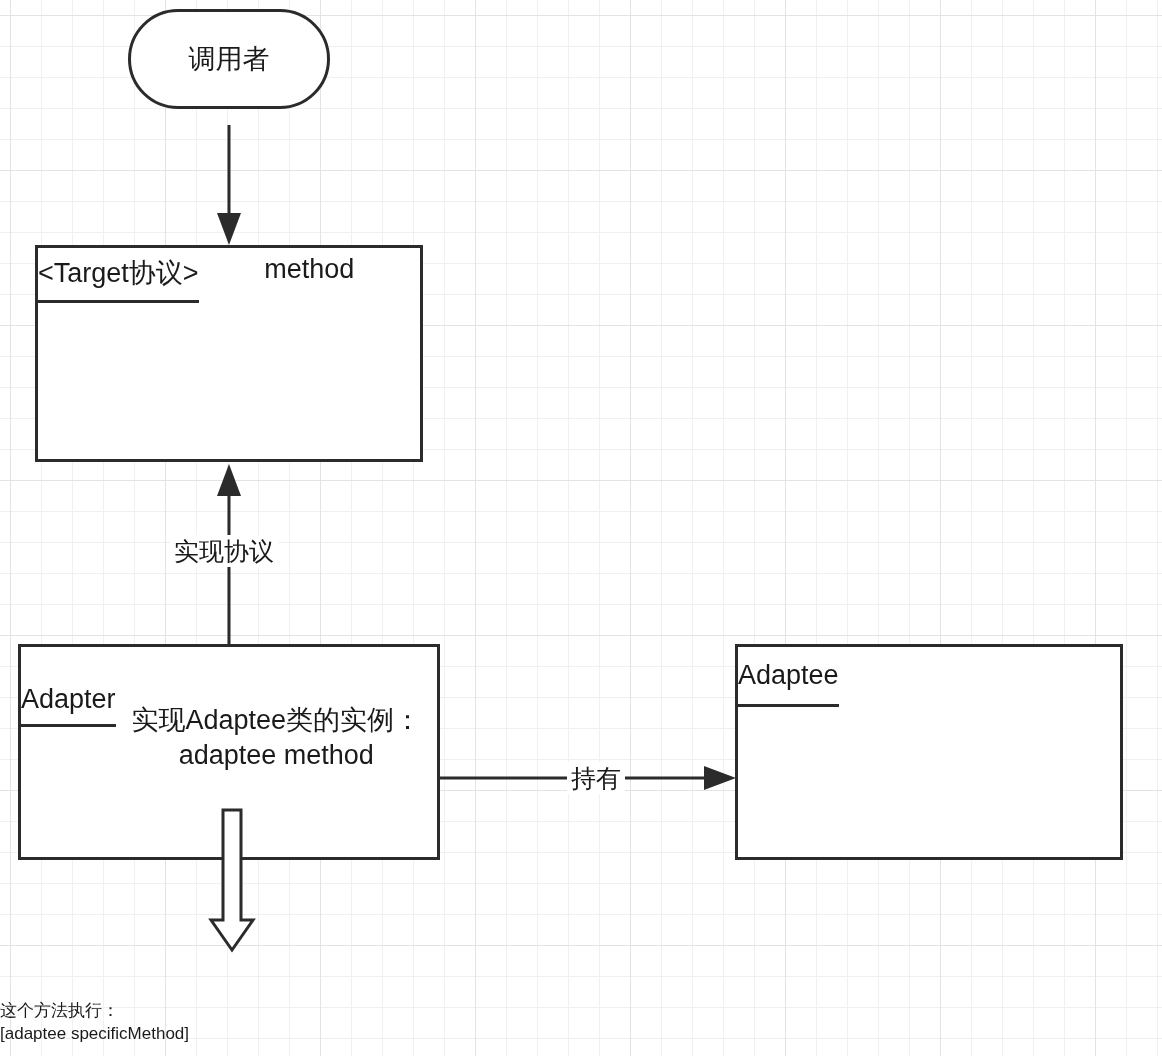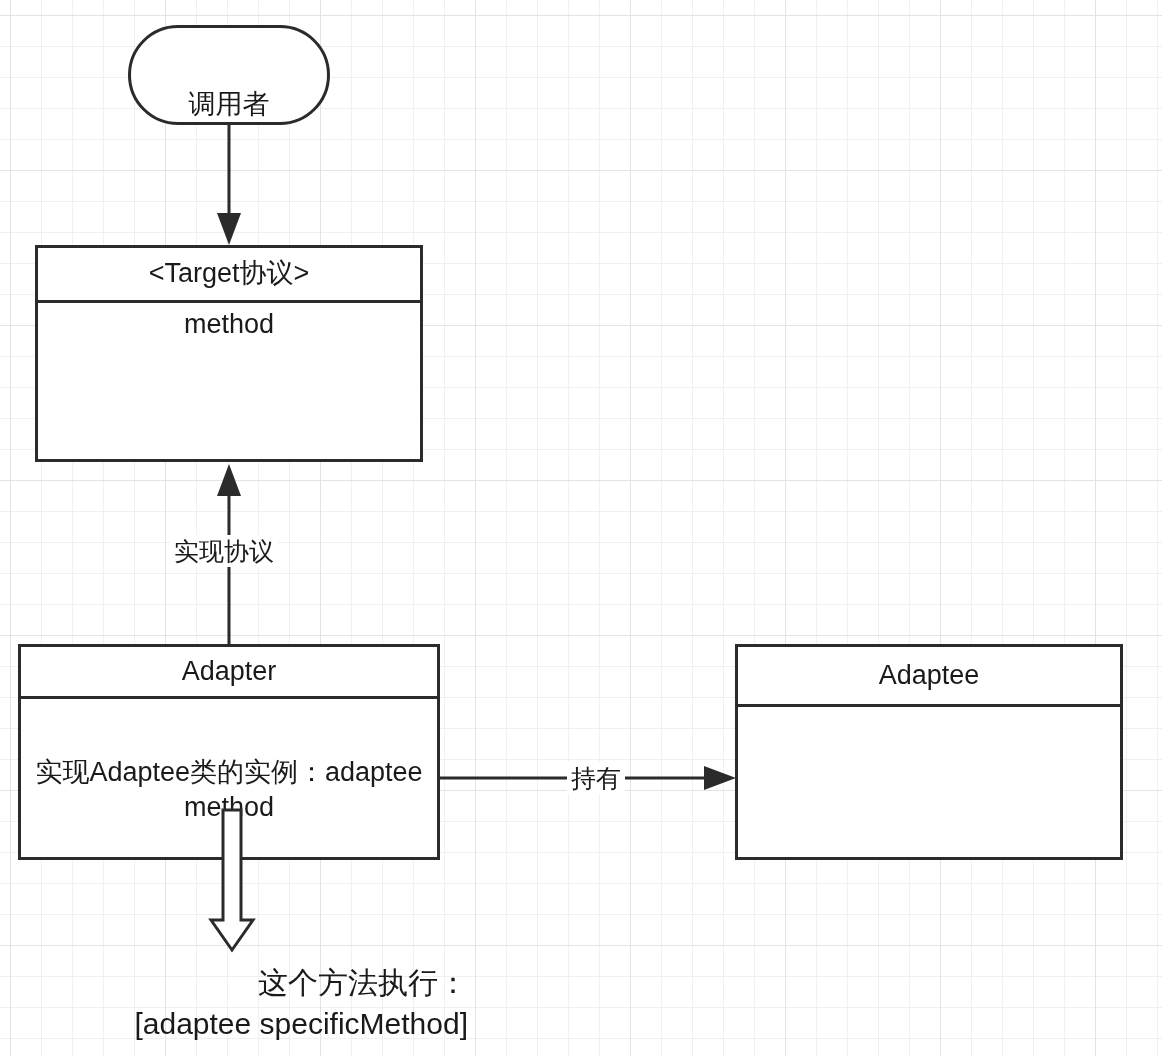--- a/index.html
+++ b/index.html
@@ -38,21 +38,21 @@
   .rounded-node {
     border-radius: 52px;
     display: flex;
     align-items: center;
     justify-content: center;
     font-size: 27px;
   }
 
   .class-box {
     display: flex;
-    flex-direction: column;
+    flex-direction: row;
   }
   .class-header {
     box-sizing: border-box;
     border-bottom: 3px solid #2b2b2b;
     display: flex;
     align-items: center;
     justify-content: center;
     font-size: 27px;
     line-height: 1.1;
   }
@@ -81,33 +81,34 @@
     background: #ffffff;
     font-size: 25px;
     color: #1a1a1a;
     white-space: nowrap;
     padding: 1px 4px;
     line-height: 1.2;
   }
 
   .note-text {
     position: absolute;
-    font-size: 30px;
+    font-size: 17px;
     color: #1a1a1a;
-    text-align: right;
+    text-align: left;
     line-height: 1.35;
     white-space: nowrap;
+    margin-top: 37px;
   }
 </style>
 </head>
 <body>
 
 <div id="canvas">
 
-  <div class="node rounded-node" style="left:128px; top:25px; width:202px; height:100px;align-items:flex-end;">
+  <div class="node rounded-node" style="left:128px; top:9px; width:202px; height:100px;">
     <span>调用者</span>
   </div>
 
   <div class="conn" style="left:211px; top:125px; width:36px; height:122px;">
     <svg width="36" height="122" viewBox="0 0 36 122">
       <line x1="18" y1="0" x2="18" y2="100" stroke="#2b2b2b" stroke-width="3"></line>
       <polygon points="18,120 6,88 30,88" fill="#2b2b2b"></polygon>
     </svg>
   </div>
 
@@ -124,21 +125,21 @@
     <svg width="36" height="184" viewBox="0 0 36 184">
       <line x1="18" y1="182" x2="18" y2="14" stroke="#2b2b2b" stroke-width="3"></line>
       <polygon points="18,2 6,34 30,34" fill="#2b2b2b"></polygon>
     </svg>
   </div>
   <div class="edge-label" style="left:170px; top:535px;">
     <span>实现协议</span>
   </div>
 
   <div class="node class-box" style="left:18px; top:644px; width:422px; height:216px;">
-    <div class="class-header" style="height:52px;">
+    <div class="class-header" style="height:52px;margin-top:28px;">
       <span>Adapter</span>
     </div>
     <div class="class-body" style="align-items:flex-start; padding-top:56px;">
       <span>实现Adaptee类的实例：adaptee method</span>
     </div>
   </div>
 
   <div class="conn" style="left:440px; top:760px; width:300px; height:36px;">
     <svg width="300" height="36" viewBox="0 0 300 36">
       <line x1="0" y1="18" x2="282" y2="18" stroke="#2b2b2b" stroke-width="3"></line>

